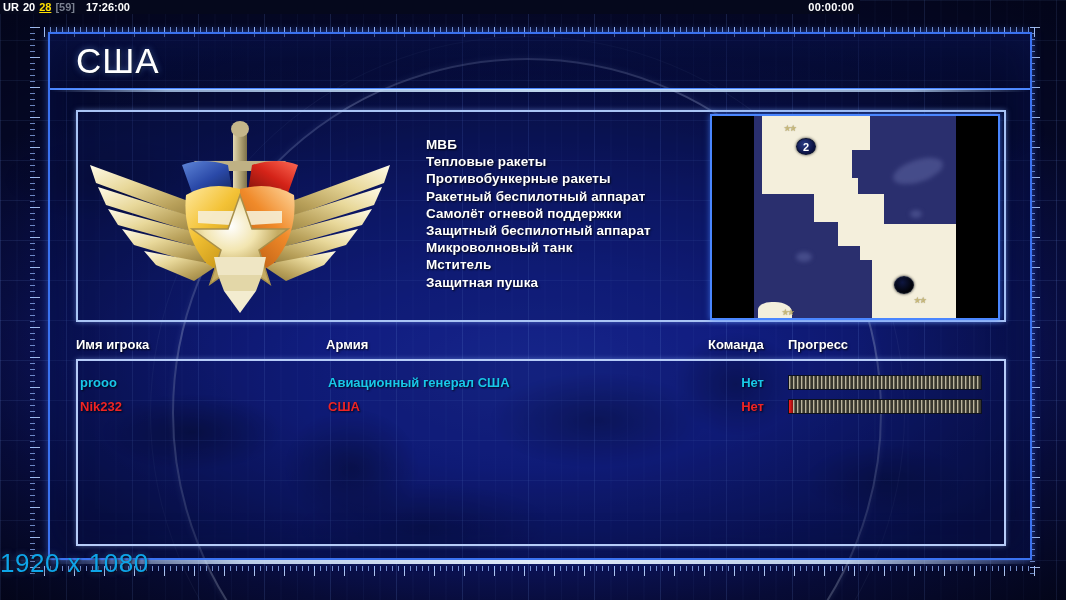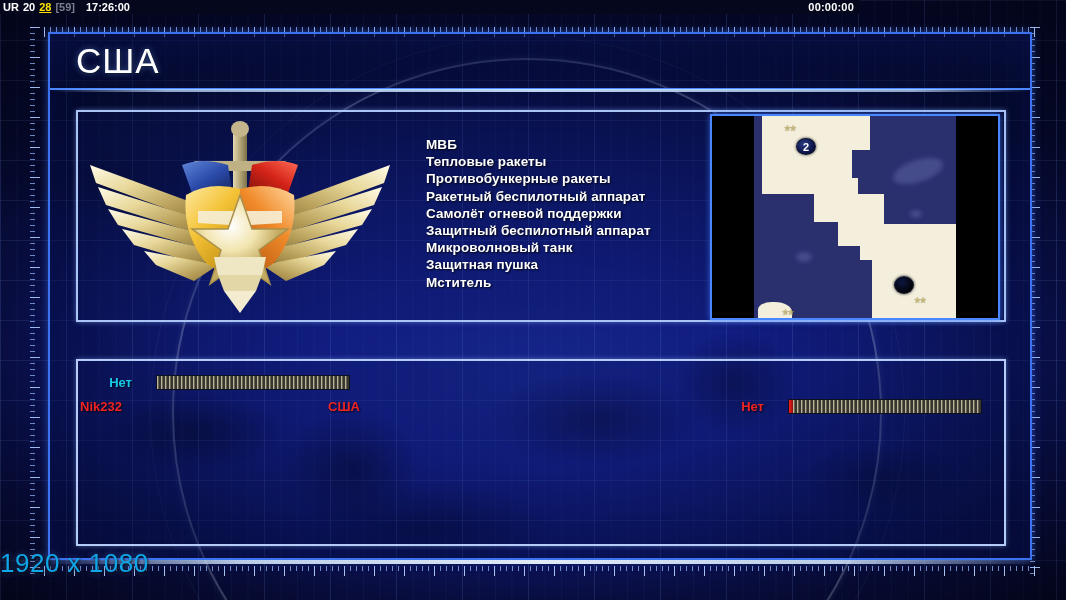--- a/index.html
+++ b/index.html
@@ -447,22 +447,22 @@
       </div>
 
       <div class="unit-list">
         <div class="unit-item">МВБ</div>
         <div class="unit-item">Тепловые ракеты</div>
         <div class="unit-item">Противобункерные ракеты</div>
         <div class="unit-item">Ракетный беспилотный аппарат</div>
         <div class="unit-item">Самолёт огневой поддержки</div>
         <div class="unit-item">Защитный беспилотный аппарат</div>
         <div class="unit-item">Микроволновый танк</div>
+        <div class="unit-item">Мститель</div>
         <div class="unit-item">Защитная пушка</div>
-        <div class="unit-item">Мститель</div>
       </div>
 
       <div class="minimap-frame">
         <div class="minimap-inner">
 
           <div class="mm-land" style="left:8px;  top:0px;   width:90px;  height:78px;"></div>
           <div class="mm-land" style="left:8px;  top:0px;   width:108px; height:34px;"></div>
           <div class="mm-land" style="left:60px; top:62px;  width:44px;  height:44px;"></div>
           <div class="mm-land" style="left:84px; top:78px;  width:46px;  height:52px;"></div>
           <div class="mm-land" style="left:106px;top:108px; width:50px;  height:36px;"></div>
@@ -476,24 +476,32 @@
 
           <span class="mm-star" style="left:30px; top:8px;">✯✯</span>
           <span class="mm-star" style="left:160px; top:180px;">✯✯</span>
           <span class="mm-star" style="left:28px; top:192px;">✯✯</span>
           <div class="mm-marker" style="left:42px; top:22px;">2</div>
           <div class="mm-hole" style="left:140px; top:160px;"></div>
         </div>
       </div>
     </div>
 
+    <div class="players-header">
+      <div class="col-name">Имя игрока</div>
+      <div class="col-army">Армия</div>
+      <div class="col-team">Команда</div>
+      <div class="col-progress">Прогресс</div>
+    </div>
 
     <div class="players-panel">
 
       <div class="player-row first">
+        <div class="p-name" style="color: rgb(24, 200, 232);">prooo</div>
+        <div class="p-army" style="color: rgb(24, 200, 232);">Авиационный генерал США</div>
         <div class="p-team" style="color: rgb(24, 200, 232);">Нет</div>
         <div class="p-prog">
           <div class="progress-bar">
             <div class="progress-fill" style="width: 100%;"></div>
           </div>
         </div>
       </div>
 
       <div class="player-row">
         <div class="p-name" style="color: rgb(239, 36, 36);">Nik232</div>

